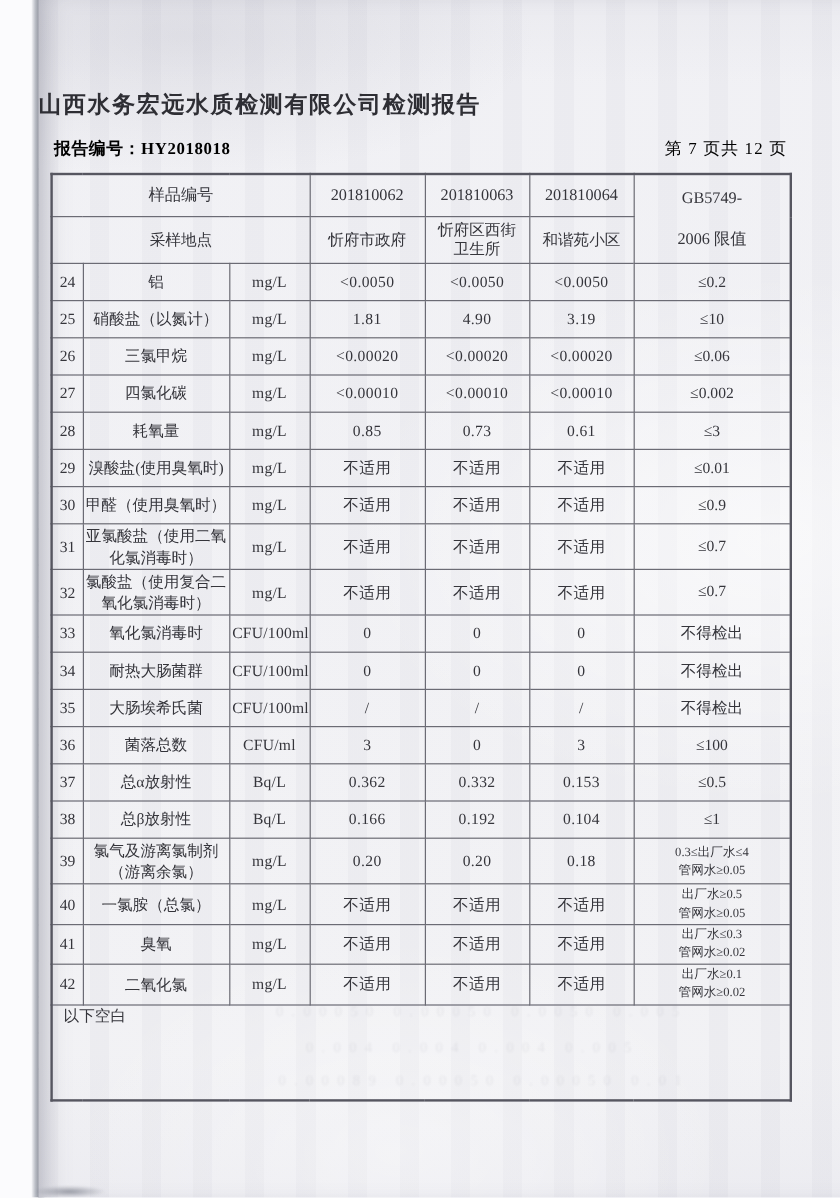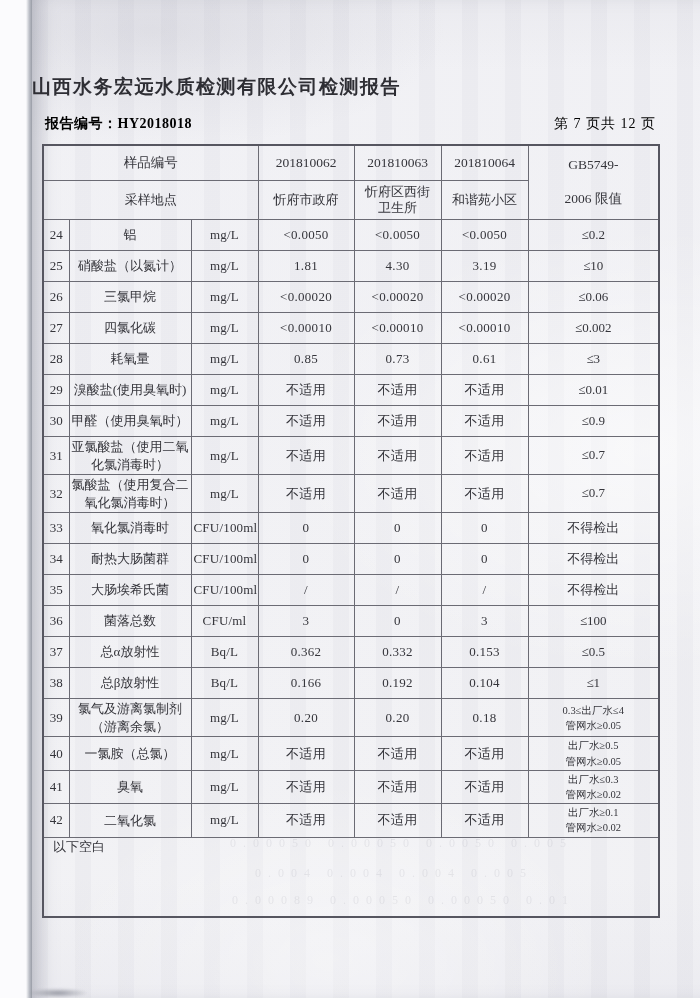--- a/index.html
+++ b/index.html
@@ -134,21 +134,21 @@
     <td class="c-val">&lt;0.0050</td>
     <td class="c-val">&lt;0.0050</td>
     <td class="c-val">&lt;0.0050</td>
     <td class="c-limit">≤0.2</td>
   </tr>
       <tr class="data-row">
     <td class="c-num">25</td>
     <td class="c-name">硝酸盐（以氮计）</td>
     <td class="c-unit">mg/L</td>
     <td class="c-val">1.81</td>
-    <td class="c-val">4.30</td>
+    <td class="c-val">4.90</td>
     <td class="c-val">3.19</td>
     <td class="c-limit">≤10</td>
   </tr>
       <tr class="data-row">
     <td class="c-num">26</td>
     <td class="c-name">三氯甲烷</td>
     <td class="c-unit">mg/L</td>
     <td class="c-val">&lt;0.00020</td>
     <td class="c-val">&lt;0.00020</td>
     <td class="c-val">&lt;0.00020</td>

